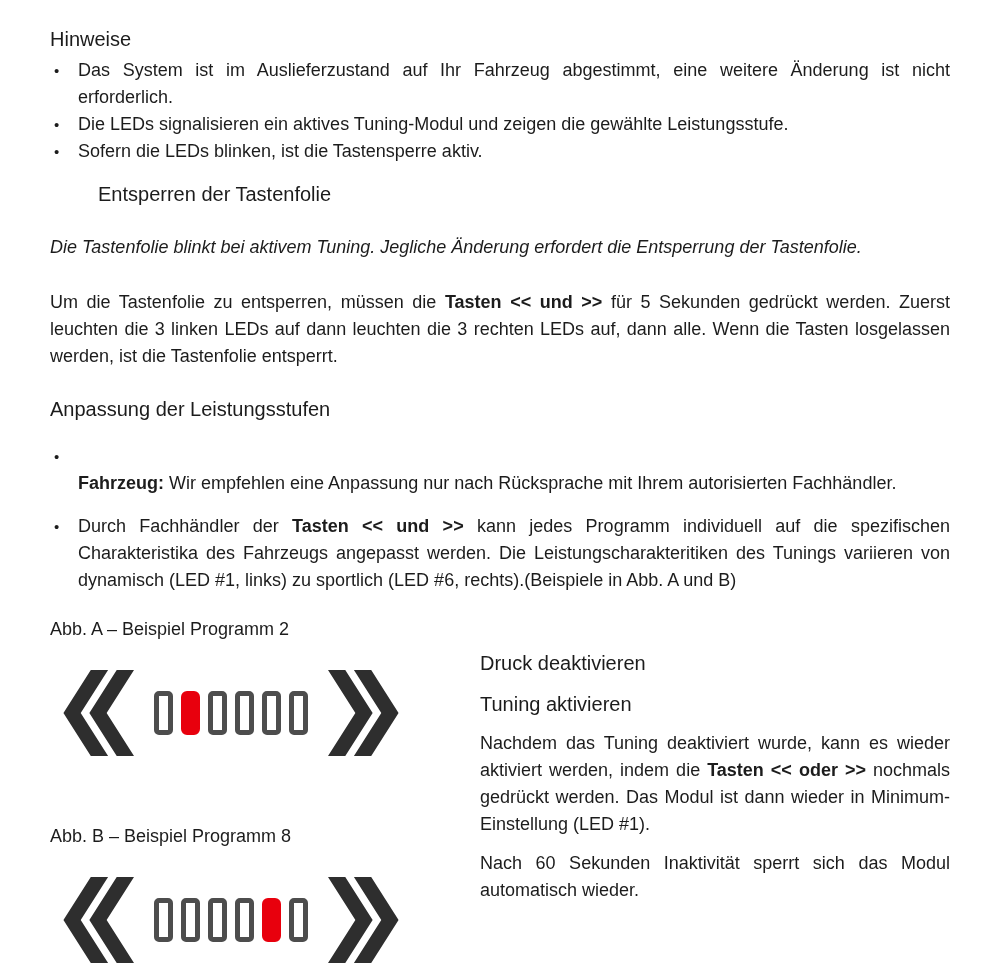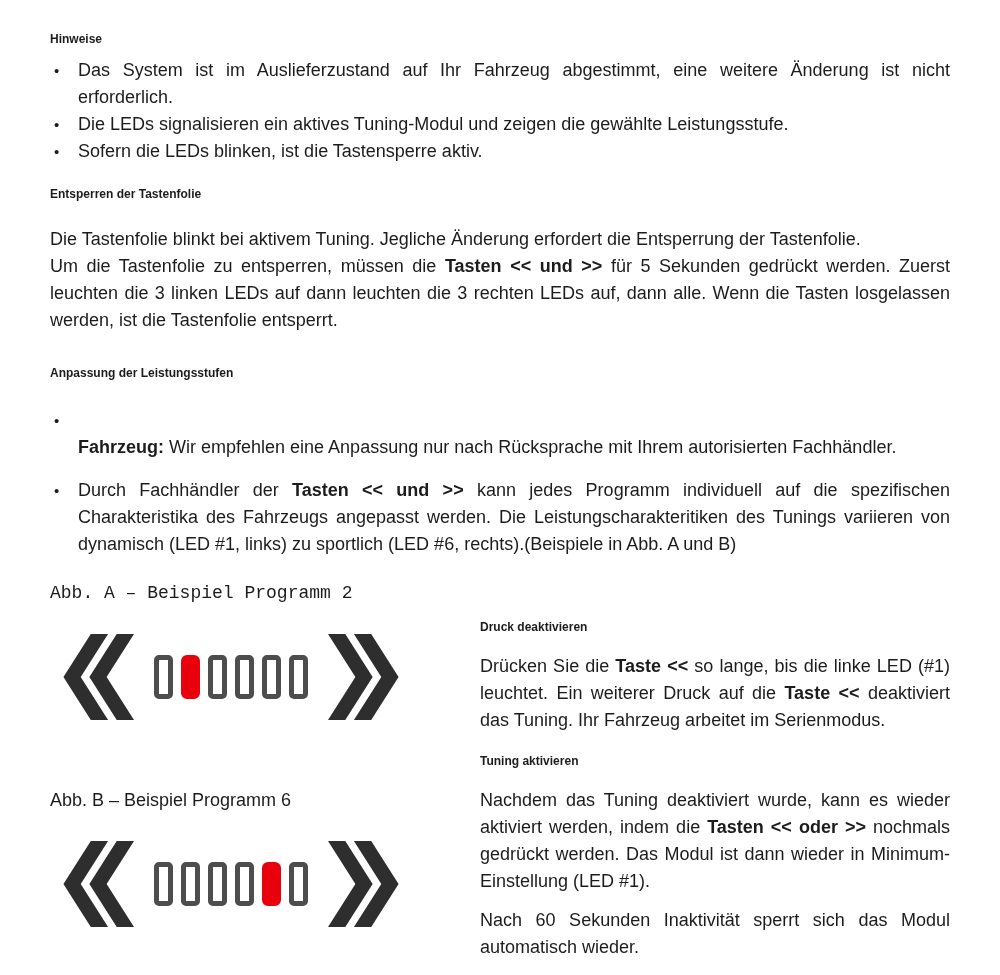--- a/index.html
+++ b/index.html
@@ -8,41 +8,41 @@
     position:relative;
     width:1000px; height:975px;
     background:var(--background,#fff);
     color:var(--text,#1c1c1c);
     font-family:"Liberation Sans", sans-serif;
     font-size:18px; line-height:27px;
     overflow:hidden;
   }
   .content { padding:26px 50px 0 50px; }
 
-  h2.h { font-size:12px; font-weight:bold; line-height:27px; }
-  p.just { text-align:justify; }
+  h2.h { font-size:20px; font-weight:normal; line-height:27px; }
+  p.just { text-align:justify;margin-top:28px; }
 
   ul.blist { list-style:none; margin-top:4px; }
   ul.blist li { position:relative; padding-left:28px; text-align:justify; }
   ul.blist li + li { margin-top:0px; }
   ul.blist.spaced li + li { margin-top:16px; }
   .bullet {
     position:absolute; left:4px; top:0;
     font-size:15px; line-height:27px;
   }
 
-  .sec-entsperren h2 { margin-top:16px; }
-  .sec-entsperren .intro { margin-top:18px; }
+  .sec-entsperren h2 { margin-top:16px;margin-left:48px; }
+  .sec-entsperren .intro { margin-top:26px;font-style:italic; }
   .sec-anpassung h2 { margin-top:26px; margin-bottom:20px; }
 
   .twocol { display:flex; margin-top:0; }
   .col-a { width:430px; flex:0 0 430px; }
   .col-b { flex:1; }
 
-  .fig-label-a { margin-top:22px;font-family:Liberation Mono, monospace; }
+  .fig-label-a { margin-top:22px; }
   .fig-label-b { margin-top:66px; }
 
   .led-graphic {
     display:flex; align-items:center;
     gap:20px; margin-top:26px; margin-left:12px;
     height:88px;
   }
   .chev { width:72px; height:86px; color:var(--chevron,#2e2e2e); flex:0 0 72px; }
   .chev.right { transform:scaleX(-1); }
   .led-row { display:flex; gap:8px; align-items:center; }
@@ -123,21 +123,21 @@
               <div class="led"></div>
               <div class="led"></div>
               <div class="led"></div>
             </div>
           <svg class="chev right" viewBox="0 0 100 120" preserveAspectRatio="none">
             <polygon points="40,0 64,0 26,60 64,120 40,120 2,60" fill="currentColor"></polygon>
             <polygon points="76,0 100,0 62,60 100,120 76,120 38,60" fill="currentColor"></polygon>
           </svg>
         </div>
 
-        <p class="fig-label-b">Abb. B – Beispiel Programm 6</p>
+        <p class="fig-label-b">Abb. B – Beispiel Programm 8</p>
 
         <div class="led-graphic">
           <svg class="chev left" viewBox="0 0 100 120" preserveAspectRatio="none">
             <polygon points="40,0 64,0 26,60 64,120 40,120 2,60" fill="currentColor"></polygon>
             <polygon points="76,0 100,0 62,60 100,120 76,120 38,60" fill="currentColor"></polygon>
           </svg>
           <div class="led-row">
               <div class="led"></div>
               <div class="led"></div>
               <div class="led"></div>
@@ -147,21 +147,20 @@
             </div>
           <svg class="chev right" viewBox="0 0 100 120" preserveAspectRatio="none">
             <polygon points="40,0 64,0 26,60 64,120 40,120 2,60" fill="currentColor"></polygon>
             <polygon points="76,0 100,0 62,60 100,120 76,120 38,60" fill="currentColor"></polygon>
           </svg>
         </div>
       </div>
 
       <div class="col-b">
         <h2 class="h h-deakt">Druck deaktivieren</h2>
-        <p class="just"><span>Drücken Sie die </span><b>Taste &lt;&lt;</b><span> so lange, bis die linke LED (#1) leuchtet. Ein weiterer Druck auf die </span><b>Taste &lt;&lt;</b><span> deaktiviert das Tuning. Ihr Fahrzeug arbeitet im Serienmodus.</span></p>
 
         <h2 class="h h-akt">Tuning aktivieren</h2>
         <p class="just"><span>Nachdem das Tuning deaktiviert wurde, kann es wieder aktiviert werden, indem die </span><b>Tasten &lt;&lt; oder &gt;&gt;</b><span> nochmals gedrückt werden. Das Modul ist dann wieder in Minimum-Einstellung (LED #1).</span></p>
         <p class="just">Nach 60 Sekunden Inaktivität sperrt sich das Modul automatisch wieder.</p>
       </div>
 
     </div>
   </div>
 </div>
 

